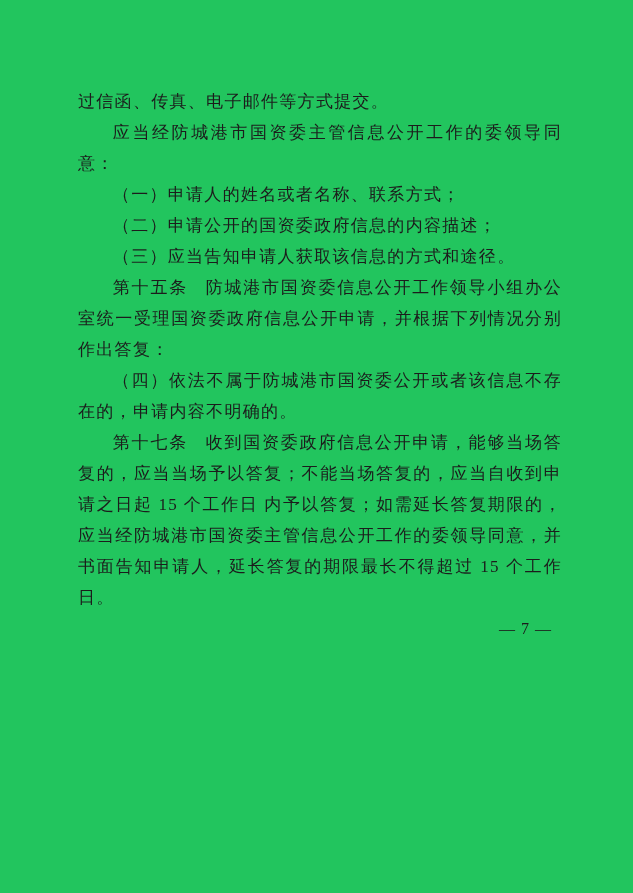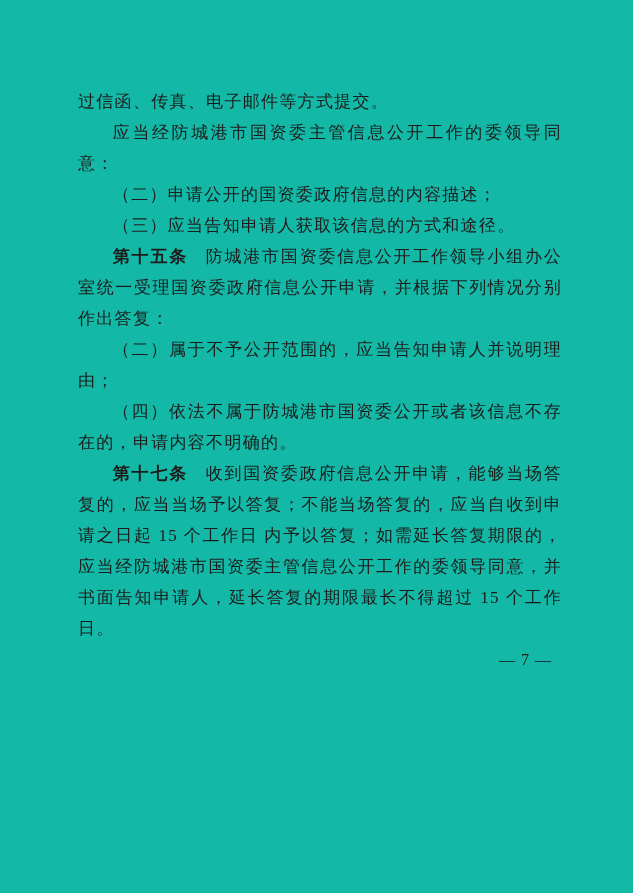--- a/index.html
+++ b/index.html
@@ -4,21 +4,21 @@
 <style>
   html, body {
     margin: 0;
     padding: 0;
     background: #ffffff;
   }
   .page {
     position: relative;
     width: 633px;
     height: 893px;
-    background: #14b8a6;
+    background: #22c55e;
     overflow: hidden;
     font-family: "Liberation Serif", "DejaVu Serif", serif;
     color: #1c1c1c;
   }
   .text-block {
     position: absolute;
     left: 78px;
     top: 86px;
     width: 484px;
     font-size: 17px;
@@ -28,38 +28,38 @@
     text-justify: inter-ideograph;
   }
   .text-block p {
     margin: 0;
     padding: 0;
   }
   .text-block p.indent {
     text-indent: 2.05em;
   }
   .p-head {
-    font-weight: bold;
+    font-weight: normal;
     margin-right: 1.05em;
   }
   .footer {
     text-align: right;
     padding-right: 10px;
     font-size: 16px;
     letter-spacing: 1px;
   }
 </style>
 </head>
 <body>
 
 <div class="page">
   <div class="text-block">
     <p><span>过信函、传真、电子邮件等方式提交。</span></p>
     <p class="indent"><span>应当经防城港市国资委主管信息公开工作的委领导同意：</span></p>
+    <p class="indent"><span>（一）申请人的姓名或者名称、联系方式；</span></p>
     <p class="indent"><span>（二）申请公开的国资委政府信息的内容描述；</span></p>
     <p class="indent"><span>（三）应当告知申请人获取该信息的方式和途径。</span></p>
     <p class="indent"><b class="p-head">第十五条</b><span>防城港市国资委信息公开工作领导小组办公室统一受理国资委政府信息公开申请，并根据下列情况分别作出答复：</span></p>
-    <p class="indent"><span>（二）属于不予公开范围的，应当告知申请人并说明理由；</span></p>
     <p class="indent"><span>（四）依法不属于防城港市国资委公开或者该信息不存在的，申请内容不明确的。</span></p>
     <p class="indent"><b class="p-head">第十七条</b><span>收到国资委政府信息公开申请，能够当场答复的，应当当场予以答复；不能当场答复的，应当自收到申请之日起 15 个工作日 内予以答复；如需延长答复期限的，应当经防城港市国资委主管信息公开工作的委领导同意，并书面告知申请人，延长答复的期限最长不得超过 15 个工作日。</span></p>
     <div class="footer">— 7 —</div>
   </div>
 </div>
 
 </body></html>

